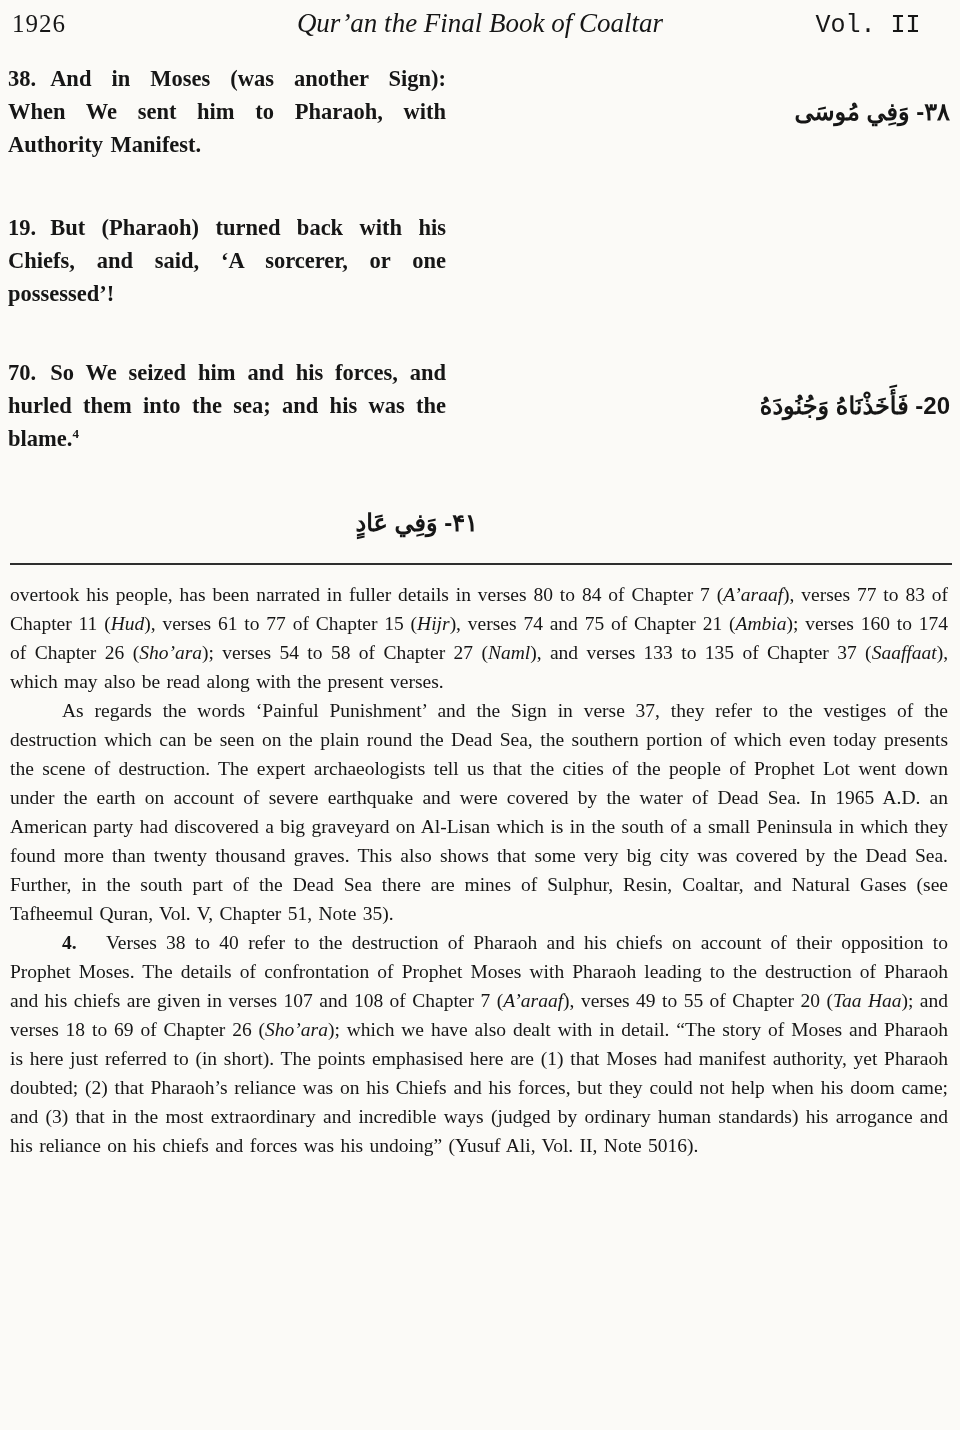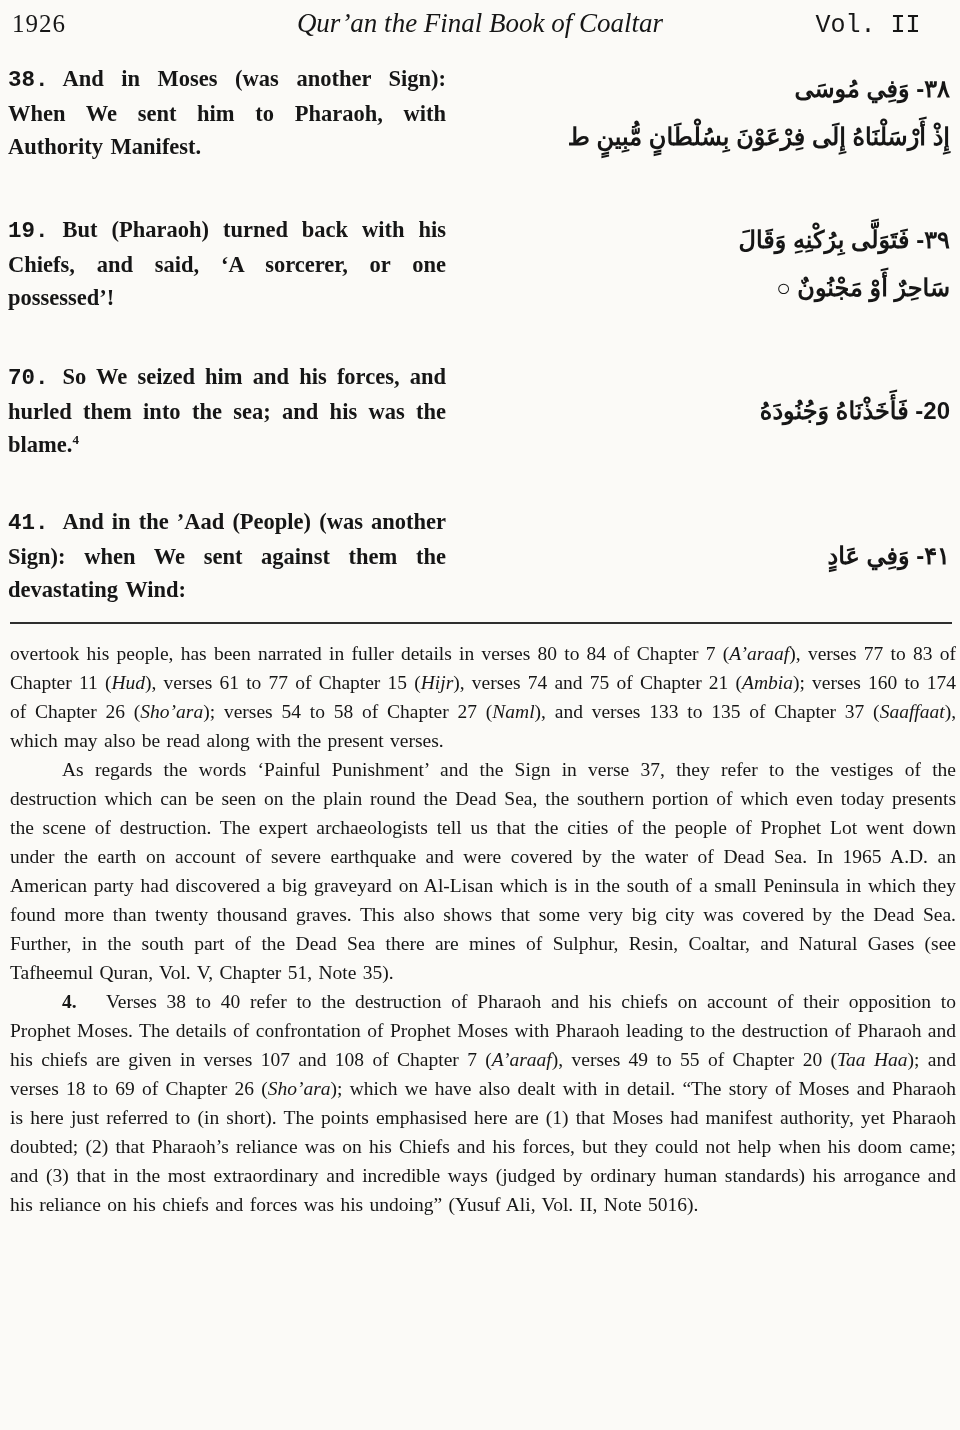--- a/index.html
+++ b/index.html
@@ -37,21 +37,21 @@
   .verse-row.r4 { margin-top: 44px; }
   .v-en {
     width: 438px;
     margin: 0;
     font-weight: bold;
     font-size: 22.5px;
     line-height: 33px;
     text-align: justify;
     word-spacing: 2px;
   }
-  .v-en .vnum { padding-right: 14px; font-family: Liberation Mono, monospace; }
+  .v-en .vnum { padding-right: 14px; }
   .v-en sup { font-size: 13px; line-height: 0; }
   .v-ar {
     width: 468px;
     direction: rtl;
     text-align: right;
     font-family: Liberation Sans, sans-serif;
     font-weight: bold;
     font-size: 24px;
     line-height: 48px;
     padding-left: 2px;
@@ -59,21 +59,21 @@
 
   
   .fn-divider {
     border: none;
     border-top: 2.5px solid #2e2e2e;
     margin: 16px 8px 0 10px;
   }
 
   
   .footnotes {
-    padding: 15px 4px 0 10px;
+    padding: 15px 12px 0 10px;
     font-size: 19.5px;
     line-height: 29px;
     text-align: justify;
     word-spacing: 1.5px;
   }
   .footnotes p { margin: 0; }
   .footnotes p.indent { text-indent: 52px; }
 </style>
 </head>
 <body>
@@ -85,41 +85,35 @@
     <div class="book-title">Qur’an the Final Book of Coaltar</div>
     <div class="volume">Vol. II</div>
   </div>
 
   <div class="verses">
 
     <div class="verse-row r1">
       <p class="v-en"><span class="vnum">38.</span><span>And in Moses (was another Sign): When We sent him to Pharaoh, with Authority Manifest.</span></p>
       <div class="v-ar">
         <div>۳۸- وَفِي مُوسَى</div>
-        <div>إِذْ أَرْسَلْنَاهُ إِلَى فِرْعَوْنَ بِسُلْطَانٍ مُّبِينٍ ط</div>
       </div>
     </div>
 
     <div class="verse-row r2">
       <p class="v-en"><span class="vnum">19.</span><span>But (Pharaoh) turned back with his Chiefs, and said, ‘A sorcerer, or one possessed’!</span></p>
-      <div class="v-ar">
-        <div>۳۹- فَتَوَلَّى بِرُكْنِهِ وَقَالَ</div>
-        <div>سَاحِرٌ أَوْ مَجْنُونٌ ○</div>
-      </div>
     </div>
 
     <div class="verse-row r3">
       <p class="v-en"><span class="vnum">70.</span><span>So We seized him and his forces, and hurled them into the sea; and his was the blame.</span><sup>4</sup></p>
       <div class="v-ar">
         <div>20- فَأَخَذْنَاهُ وَجُنُودَهُ</div>
       </div>
     </div>
 
     <div class="verse-row r4">
-      <p class="v-en"><span class="vnum">41.</span><span>And in the ’Aad (People) (was another Sign): when We sent against them the devastating Wind:</span></p>
       <div class="v-ar">
         <div>۴۱- وَفِي عَادٍ</div>
       </div>
     </div>
 
   </div>
 
   <hr class="fn-divider">
 
   <div class="footnotes">

